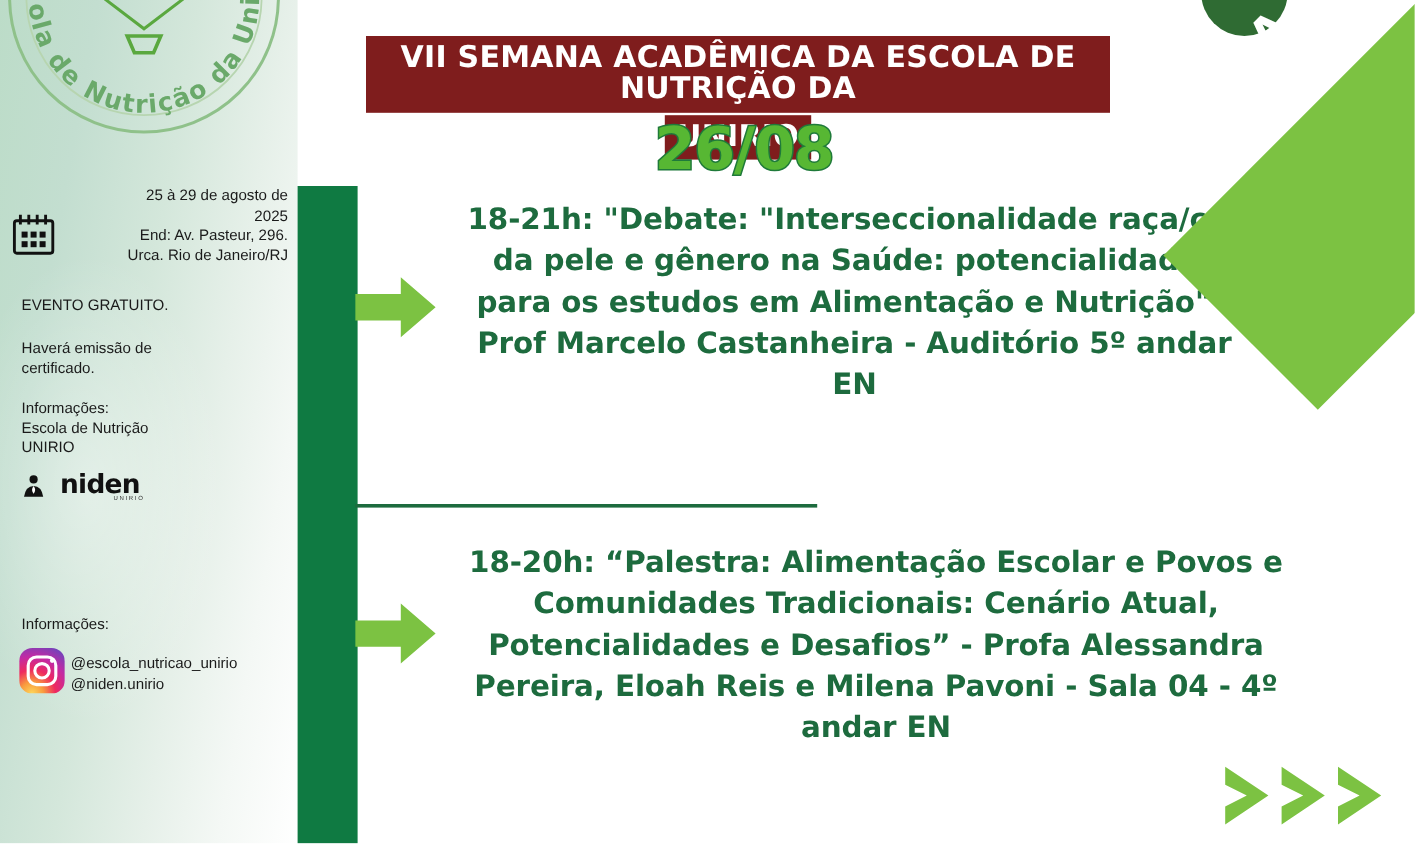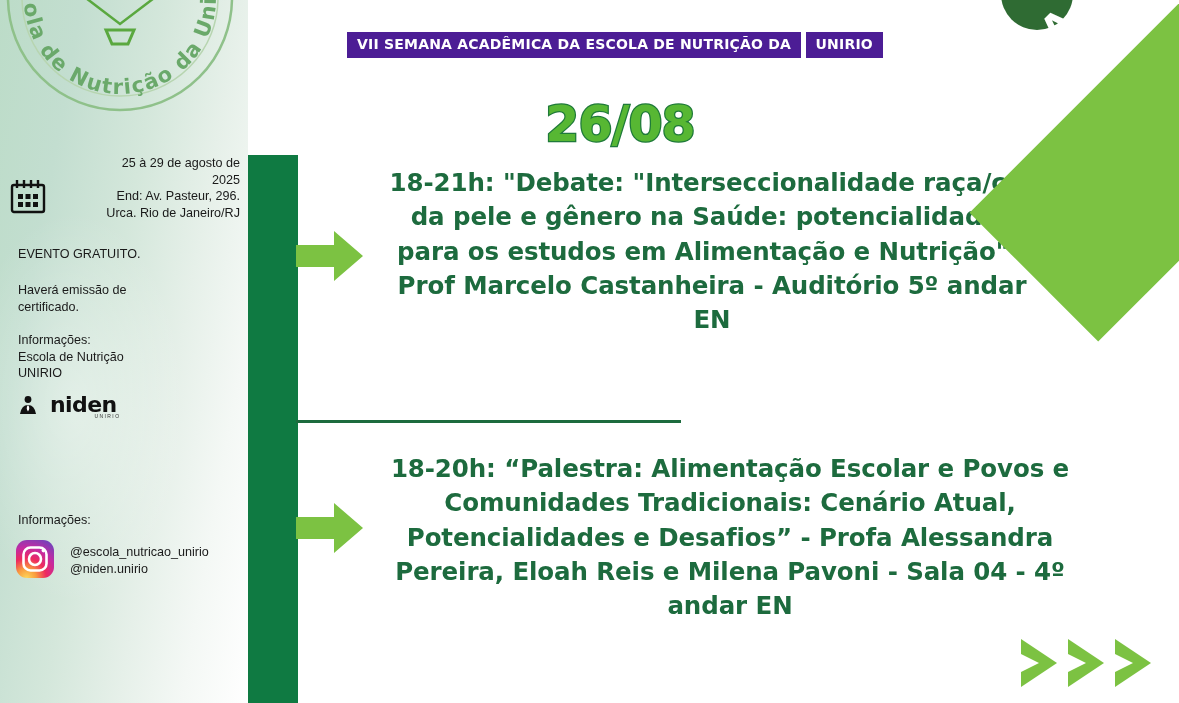--- a/index.html
+++ b/index.html
@@ -113,21 +113,21 @@
     color: #333333;
   }
 
   
   .insta-row {
     position: absolute;
     left: 16px;
     top: 540px;
     display: flex;
     align-items: center;
-    gap: 16px;
+    gap: 5px;
   }
   .insta-handles {
     font-size: 12.6px;
     line-height: 1.33;
     color: #1a1a1a;
   }
 
   
   .vbar {
     position: absolute;
@@ -141,25 +141,25 @@
   
   .banner {
     position: absolute;
     left: 305px;
     top: 30px;
     width: 620px;
     text-align: center;
   }
   .banner-line {
     display: inline-block;
-    background: #4c1d95;
+    background: #7f1d1d;
     color: #ffffff;
     font-family: "DejaVu Sans", sans-serif;
     font-weight: 700;
-    font-size: 14px;
+    font-size: 25px;
     letter-spacing: 0.2px;
     padding: 5px 10px 6px 10px;
     line-height: 1.05;
   }
   .banner-line + .banner-line { margin-top: 2px; }
 
   
   .date-head {
     position: absolute;
     left: 300px;

